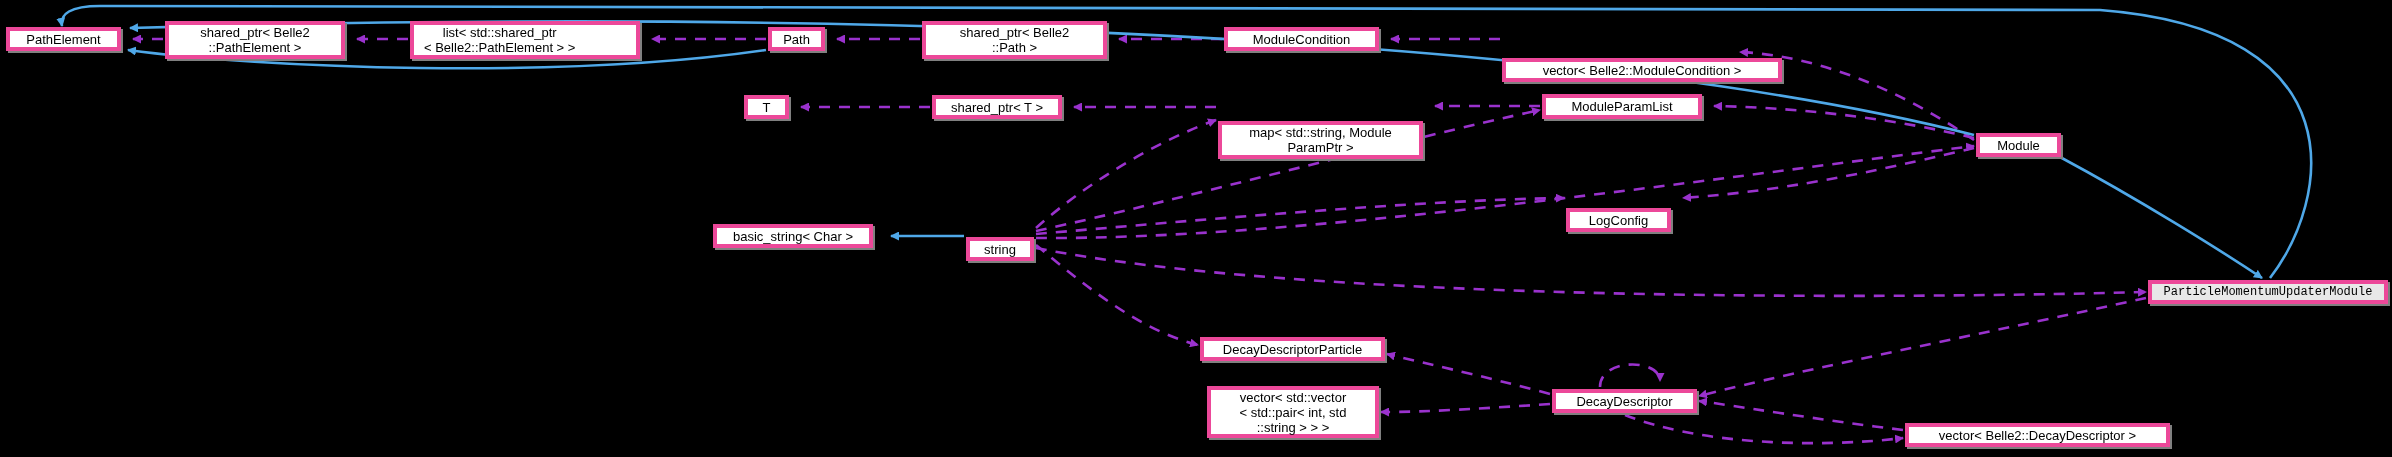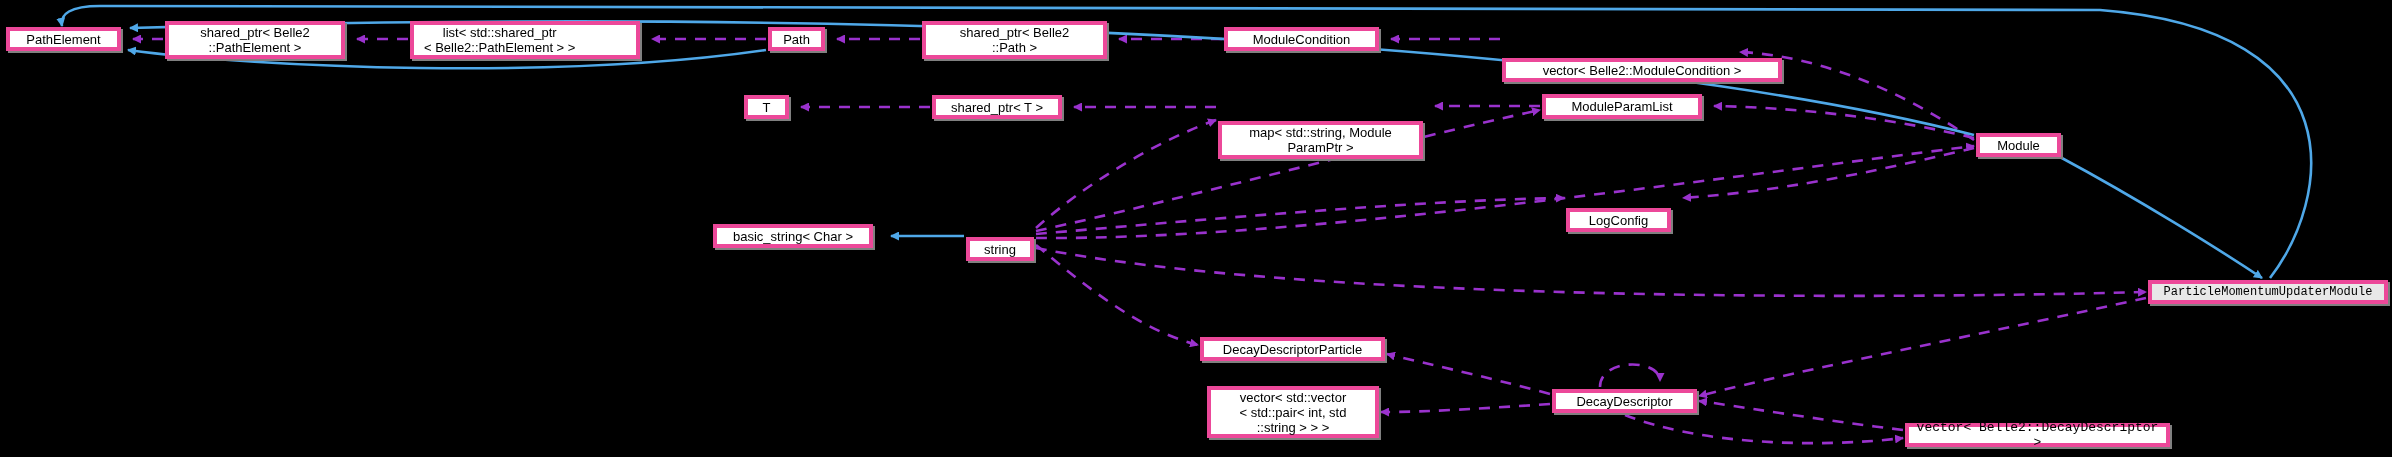--- a/index.html
+++ b/index.html
@@ -121,15 +121,15 @@
   <div class="node" style="left:2148px;top:280px;width:240px;height:24px;background:#e8e8e8;font-size:12px;font-family:Liberation Mono, monospace;">ParticleMomentumUpdaterModule</div>
 
   <div class="node" style="left:1207px;top:386px;width:172px;height:52px;">vector&lt; std::vector
 &lt; std::pair&lt; int, std
 ::string &gt; &gt; &gt;</div>
 
   <div class="node" style="left:1200px;top:337px;width:185px;height:24px;">DecayDescriptorParticle</div>
 
   <div class="node" style="left:1552px;top:389px;width:145px;height:24px;">DecayDescriptor</div>
 
-  <div class="node" style="left:1905px;top:423px;width:265px;height:24px;font-family:Liberation Mono, monospace;">vector&lt; Belle2::DecayDescriptor &gt;</div>
+  <div class="node" style="left:1905px;top:423px;width:265px;height:24px;">vector&lt; Belle2::DecayDescriptor &gt;</div>
 
 </div>
 
 </body></html>

